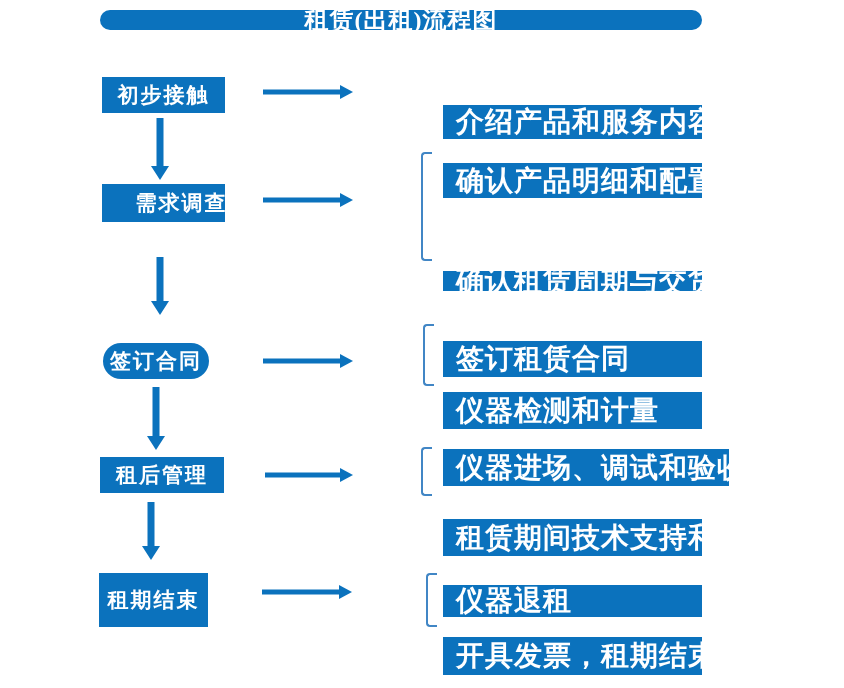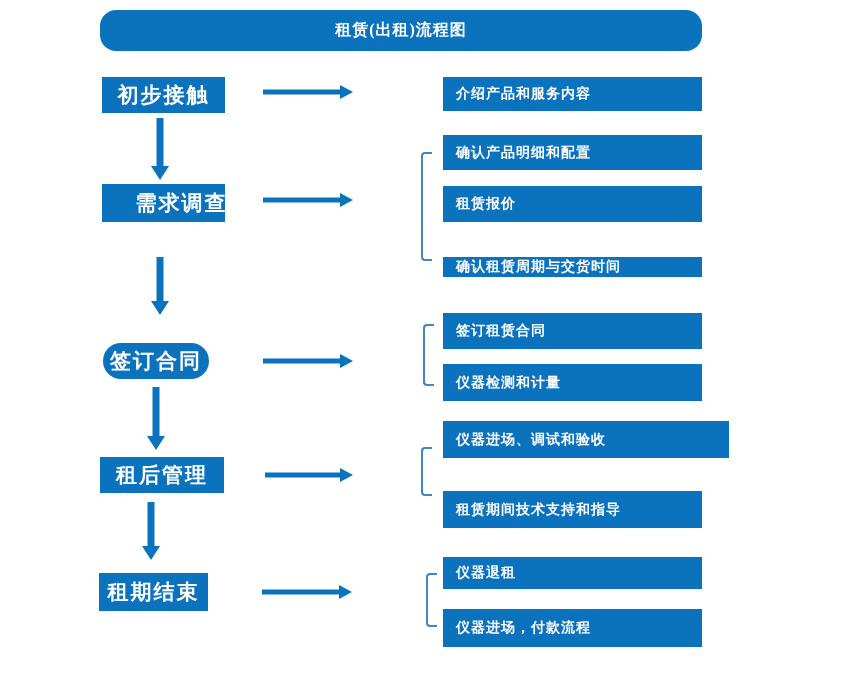--- a/index.html
+++ b/index.html
@@ -17,24 +17,24 @@
     position: relative;
     width: 844px;
     height: 688px;
     background: var(--background);
     font-family: "Liberation Serif", "DejaVu Serif", serif;
     overflow: hidden;
   }
   .title-bar {
     position: absolute;
     left: 100px; top: 10px;
-    width: 602px; height: 41px;
+    width: 602px; height: 20px;
     background: var(--primary);
     color: var(--text-on-primary);
-    font-size: 16px;
+    font-size: 24px;
     font-weight: bold;
     display: flex;
     align-items: center;
     justify-content: center;
     letter-spacing: 1px;
     border-radius: 16px;
   }
   .box {
     position: absolute;
     background: var(--primary);
@@ -46,22 +46,23 @@
     white-space: nowrap;
   }
   .step {
     justify-content: center;
     font-size: 21px;
     letter-spacing: 2px;
   }
   .detail {
     justify-content: flex-start;
     padding-left: 13px;
-    font-size: 14px;
+    font-size: 28px;
     letter-spacing: 1px;
+    margin-top: 28px;
   }
   
   .v-arrow {
     position: absolute;
     width: 19px;
   }
   .v-arrow .shaft {
     position: absolute;
     left: 50%;
     transform: translateX(-50%);
@@ -119,21 +120,21 @@
 <body>
 
 <div class="canvas">
 
   <div class="title-bar">租赁(出租)流程图</div>
 
   <div class="box step" style="left:102px; top:77px;  width:123px; height:36px;">初步接触</div>
   <div class="box step" style="left:102px; top:184px; width:123px; height:38px;padding-left:36px;">需求调查</div>
   <div class="box step" style="left:103px; top:343px; width:106px; height:36px;border-radius:18px;">签订合同</div>
   <div class="box step" style="left:100px; top:457px; width:124px; height:36px;">租后管理</div>
-  <div class="box step" style="left:99px;  top:573px; width:109px; height:38px;">租期结束</div>
+  <div class="box step" style="left:99px;  top:573px; width:109px; height:54px;">租期结束</div>
 
   <div class="v-arrow" style="left:150px; top:118px; height:62px;">
     <div class="shaft"></div>
     <div class="head"></div>
   </div>
   <div class="v-arrow" style="left:150px; top:257px; height:58px;">
     <div class="shaft"></div>
     <div class="head"></div>
   </div>
   <div class="v-arrow" style="left:146px; top:387px; height:63px;">
@@ -167,25 +168,24 @@
   </div>
 
   <div class="bracket" style="left:421px; top:152px; height:109px;"></div>
   <div class="bracket" style="left:423px; top:324px; height:62px;"></div>
   <div class="bracket" style="left:421px; top:447px; height:49px;"></div>
   <div class="bracket" style="left:426px; top:573px; height:54px;"></div>
 
   <div class="box detail" style="left:443px; top:77px;  width:259px; height:34px;">介绍产品和服务内容</div>
 
   <div class="box detail" style="left:443px; top:135px; width:259px; height:35px;">确认产品明细和配置</div>
-  <div class="box detail" style="left:443px; top:186px; width:259px; height:36px;">租赁报价</div>
-  <div class="box detail" style="left:443px; top:257px; width:259px; height:20px;">确认租赁周期与交货时间</div>
+  <div class="box detail" style="left:443px; top:243px; width:259px; height:20px;">确认租赁周期与交货时间</div>
 
   <div class="box detail" style="left:443px; top:364px; width:259px; height:37px;">仪器检测和计量</div>
   <div class="box detail" style="left:443px; top:313px; width:259px; height:36px;">签订租赁合同</div>
 
   <div class="box detail" style="left:443px; top:421px; width:286px; height:37px;">仪器进场、调试和验收</div>
   <div class="box detail" style="left:443px; top:491px; width:259px; height:37px;">租赁期间技术支持和指导</div>
 
   <div class="box detail" style="left:443px; top:557px; width:259px; height:32px;">仪器退租</div>
-  <div class="box detail" style="left:443px; top:609px; width:259px; height:38px;">仪器进场，付款流程</div>
+  <div class="box detail" style="left:443px; top:609px; width:259px; height:38px;">开具发票，租期结束</div>
 
 </div>
 
 </body></html>

